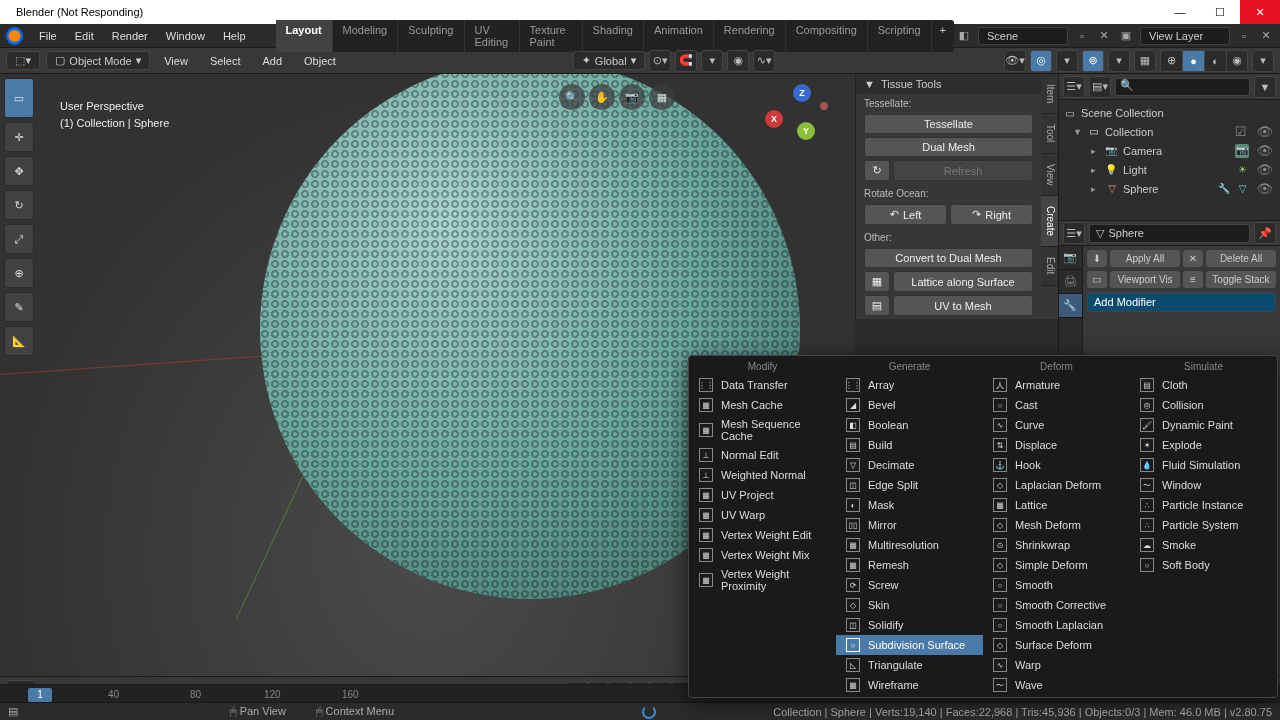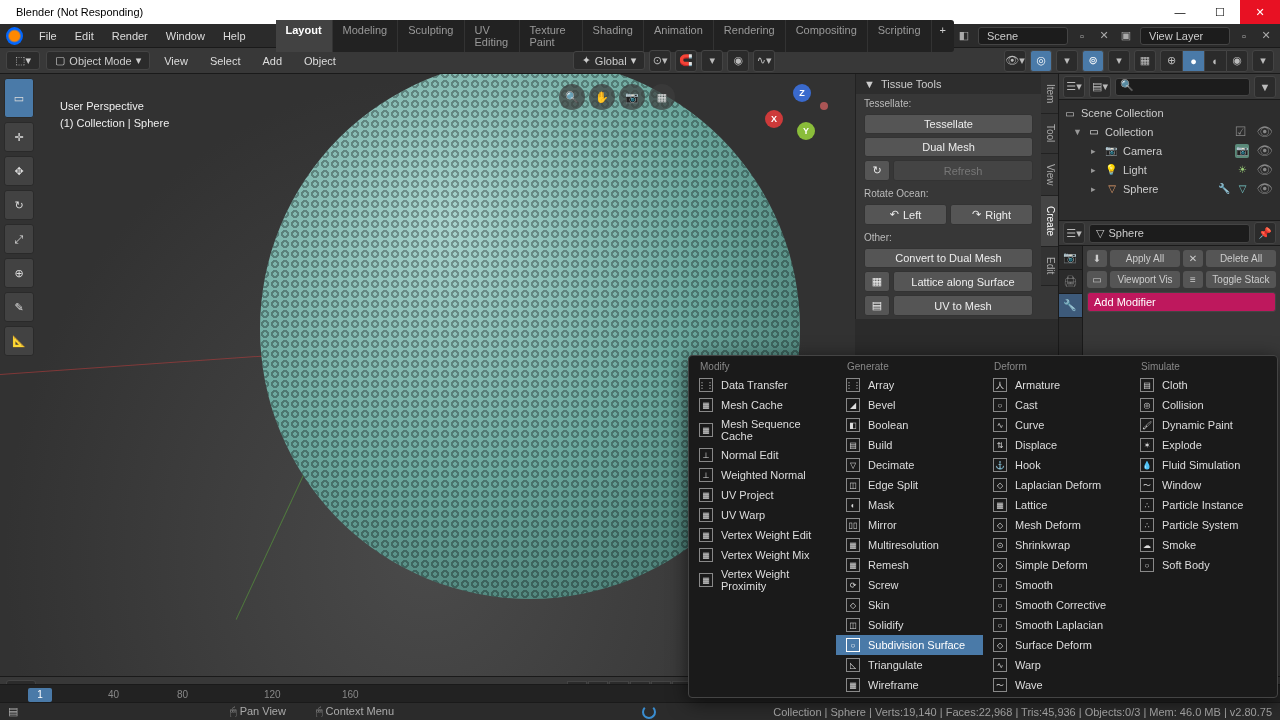--- a/index.html
+++ b/index.html
@@ -88,26 +88,26 @@
 .props-hdr { height: 26px; background: #383838; display: flex; align-items: center; gap: 4px; padding: 0 4px; border-top: 1px solid #1a1a1a; border-bottom: 1px solid #1a1a1a; }
 .props-hdr .crumb { background: #1c1c1c; border: 1px solid #444; border-radius: 3px; padding: 2px 6px; flex:1; display:flex; align-items:center; gap:4px; }
 .props-body { flex: 1; display: flex; }
 .prop-tabs { width: 24px; background: #2b2b2b; display: flex; flex-direction: column; border-right: 1px solid #1a1a1a; }
 .prop-tab { height: 24px; display: flex; align-items: center; justify-content: center; color: #888; border-bottom: 1px solid #1a1a1a; }
 .prop-tab.active { background: #3d5a7a; color: #fff; }
 .prop-content { flex: 1; padding: 4px; background: #383838; }
 .prop-btn-row { display: flex; gap: 3px; margin-bottom: 4px; }
 .prop-btn { flex: 1; background: #555; border-radius: 3px; padding: 3px 0; text-align: center; font-size: 10px; display:flex; align-items:center; justify-content:center; gap:3px; }
 .prop-btn.ico { flex: 0 0 20px; }
-.add-mod { width: 100%; background: #be185d; border: 1px solid #444; border-radius: 3px; padding: 3px 6px; text-align: left; color:#fff; }
+.add-mod { width: 100%; background: #0c4a6e; border: 1px solid #444; border-radius: 3px; padding: 3px 6px; text-align: left; color:#fff; }
 
 
 .mod-popup { position: absolute; left: 688px; top: 355px; width: 590px; background: #1a1a1a; border: 1px solid #444; box-shadow: 0 4px 20px rgba(0,0,0,0.6); display: flex; z-index: 100; border-radius: 4px; }
 .mod-col { flex: 1; padding: 2px 0; }
-.mod-col-hdr { color: #888; padding: 3px 11px; font-size: 10px; }
+.mod-col-hdr { color: #888; padding: 3px 2px; font-size: 10px; text-align: center; }
 .mod-item { display: flex; align-items: center; gap: 8px; padding: 3px 10px; color: #ddd; }
 .mod-item.hl { background: #4a7aa8; color: #fff; }
 .mod-ico { width: 14px; height: 14px; border: 1px solid #888; display:inline-flex; align-items:center; justify-content:center; font-size:8px; flex:0 0 14px; }
 .mod-item.hl .mod-ico { border-color: #fff; }
 
 
 .timeline { position: absolute; left: 0; right: 0; bottom: 18px; height: 26px; background: #383838; border-top: 1px solid #1a1a1a; display: flex; align-items: center; padding: 0 6px; gap: 6px; }
 .tl-menu { padding: 3px 6px; }
 .play-ctrl { display: flex; gap: 1px; position:absolute; left: 50%; transform: translateX(-50%); }
 .play-btn { width: 20px; height: 18px; background: #2b2b2b; border: 1px solid #444; display:flex; align-items:center; justify-content:center; font-size:9px; }
@@ -593,21 +593,21 @@
     <div class="play-btn">◂◂</div>
     <div class="play-btn">◀</div>
     <div class="play-btn">▶</div>
     <div class="play-btn">▸▸</div>
     <div class="play-btn">⏭</div>
   </div>
 </div>
 <div class="tl-ruler" style="bottom:18px; height:18px;">
   <div class="tl-cursor">1</div>
   <div class="tl-tick" style="left:108px">40</div>
-  <div class="tl-tick" style="left:177px">80</div>
+  <div class="tl-tick" style="left:190px">80</div>
   <div class="tl-tick" style="left:264px">120</div>
   <div class="tl-tick" style="left:342px">160</div>
 </div>
 
 <div class="statusbar">
   <span>▤</span>
   <div class="mid">
     <span>🖱 <span>Pan View</span></span>
     <span>🖱 <span>Context Menu</span></span>
   </div>

